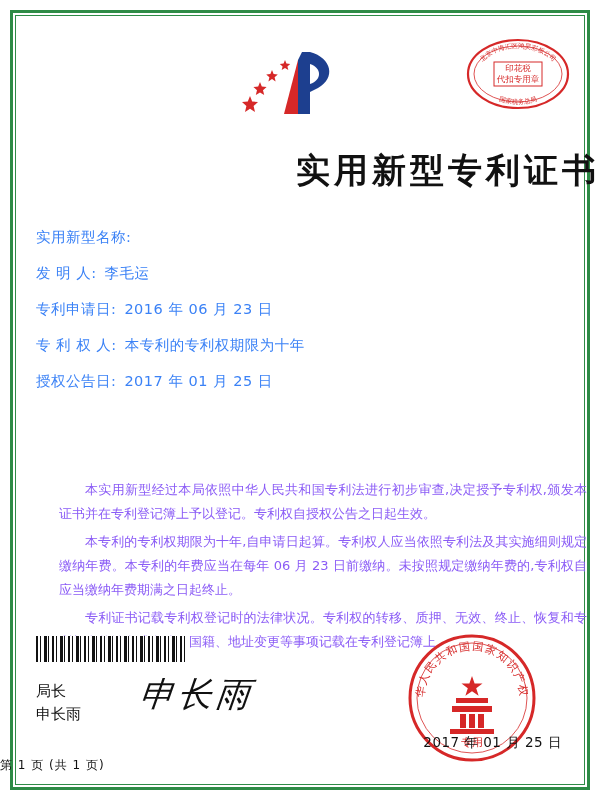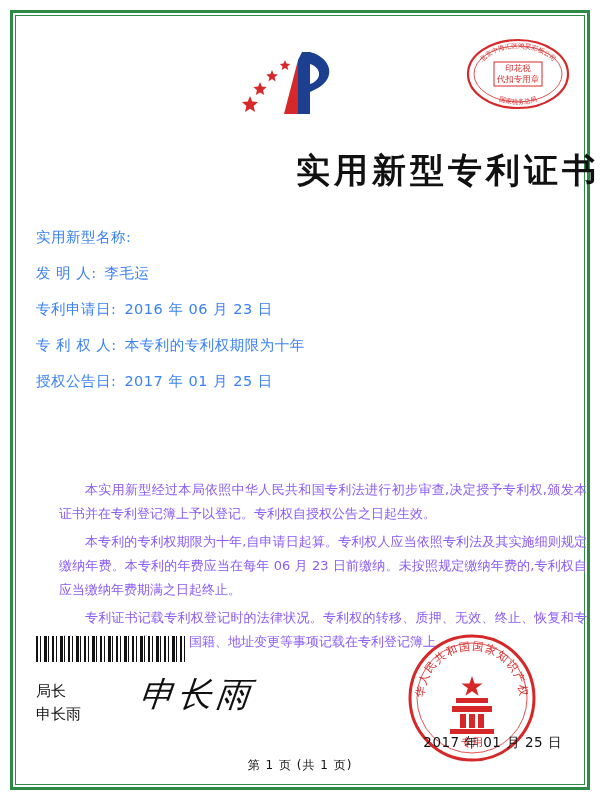--- a/index.html
+++ b/index.html
@@ -158,21 +158,20 @@
     top: 734px;
     font-size: 13.5px;
     color: #111111;
     letter-spacing: 0.5px;
   }
   .footer {
     position: absolute;
     left: 0;
     right: 0;
     bottom: 26px;
-    text-align: center;
     font-size: 12px;
     color: #111111;
     letter-spacing: 1px;
   }
 </style>
 </head>
 <body>
 
 <div class="page">
 

